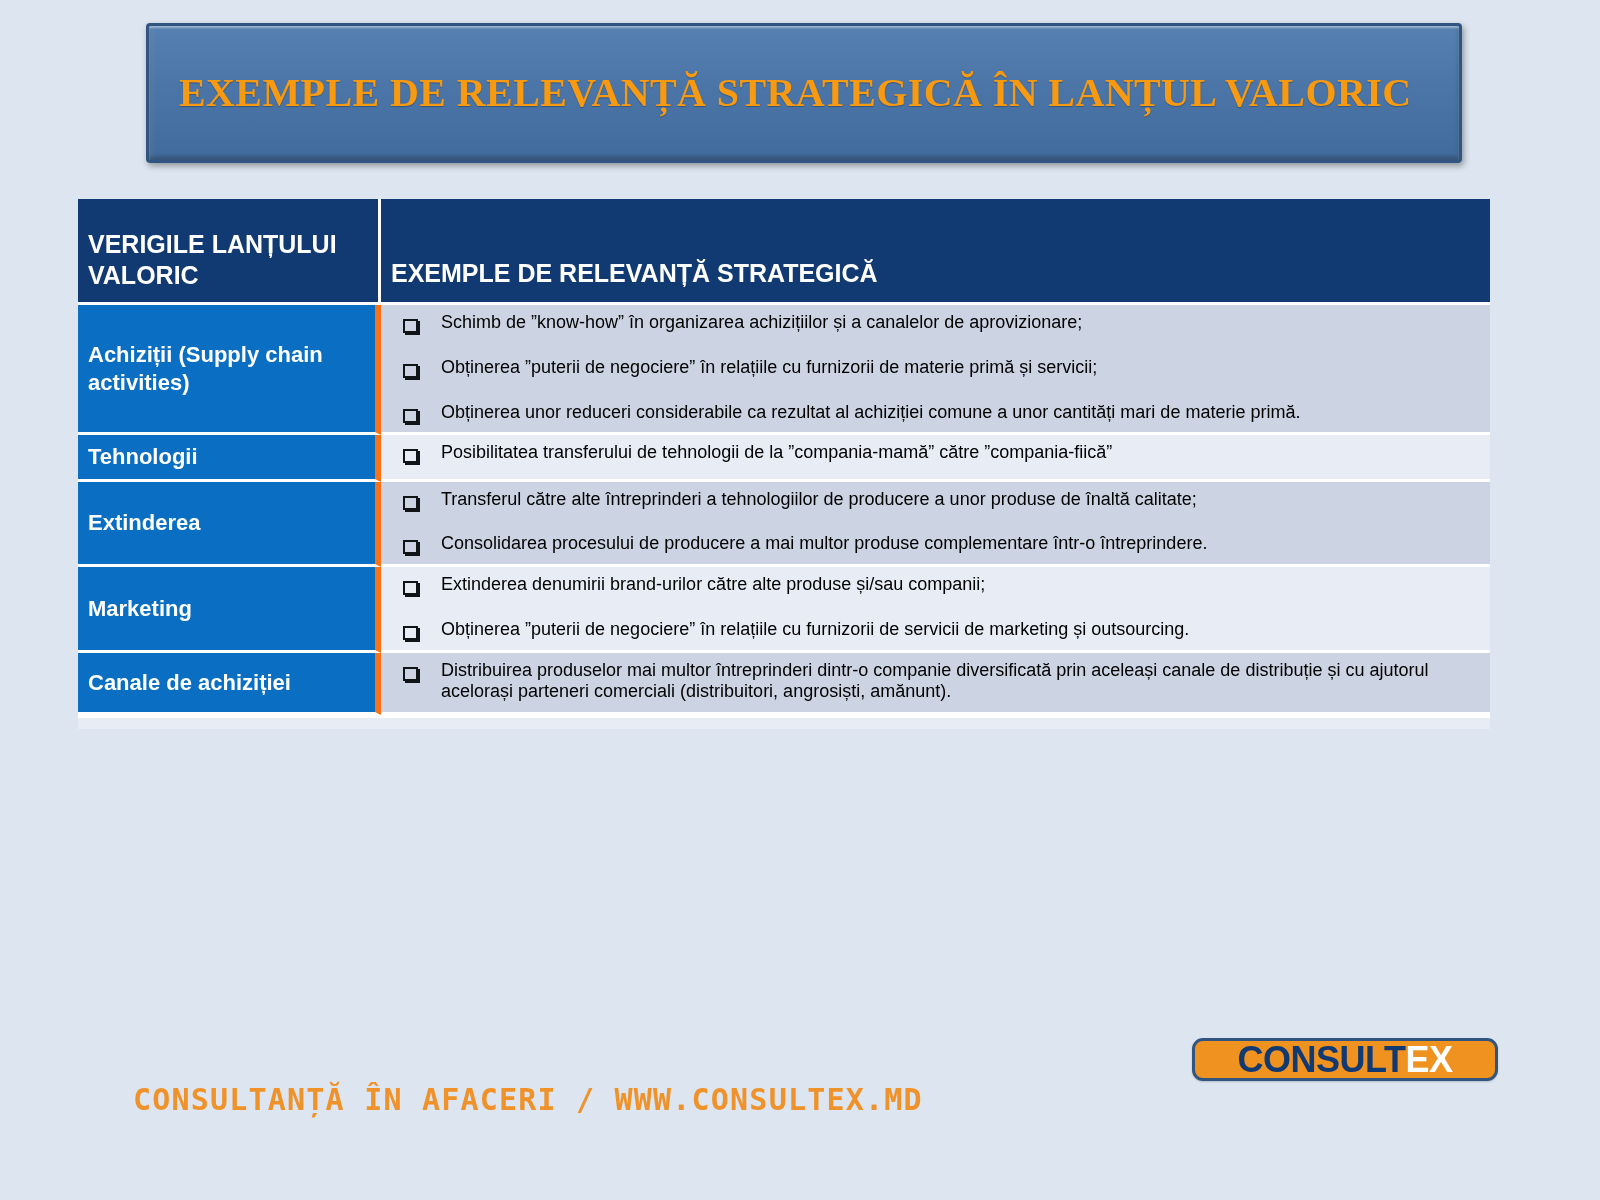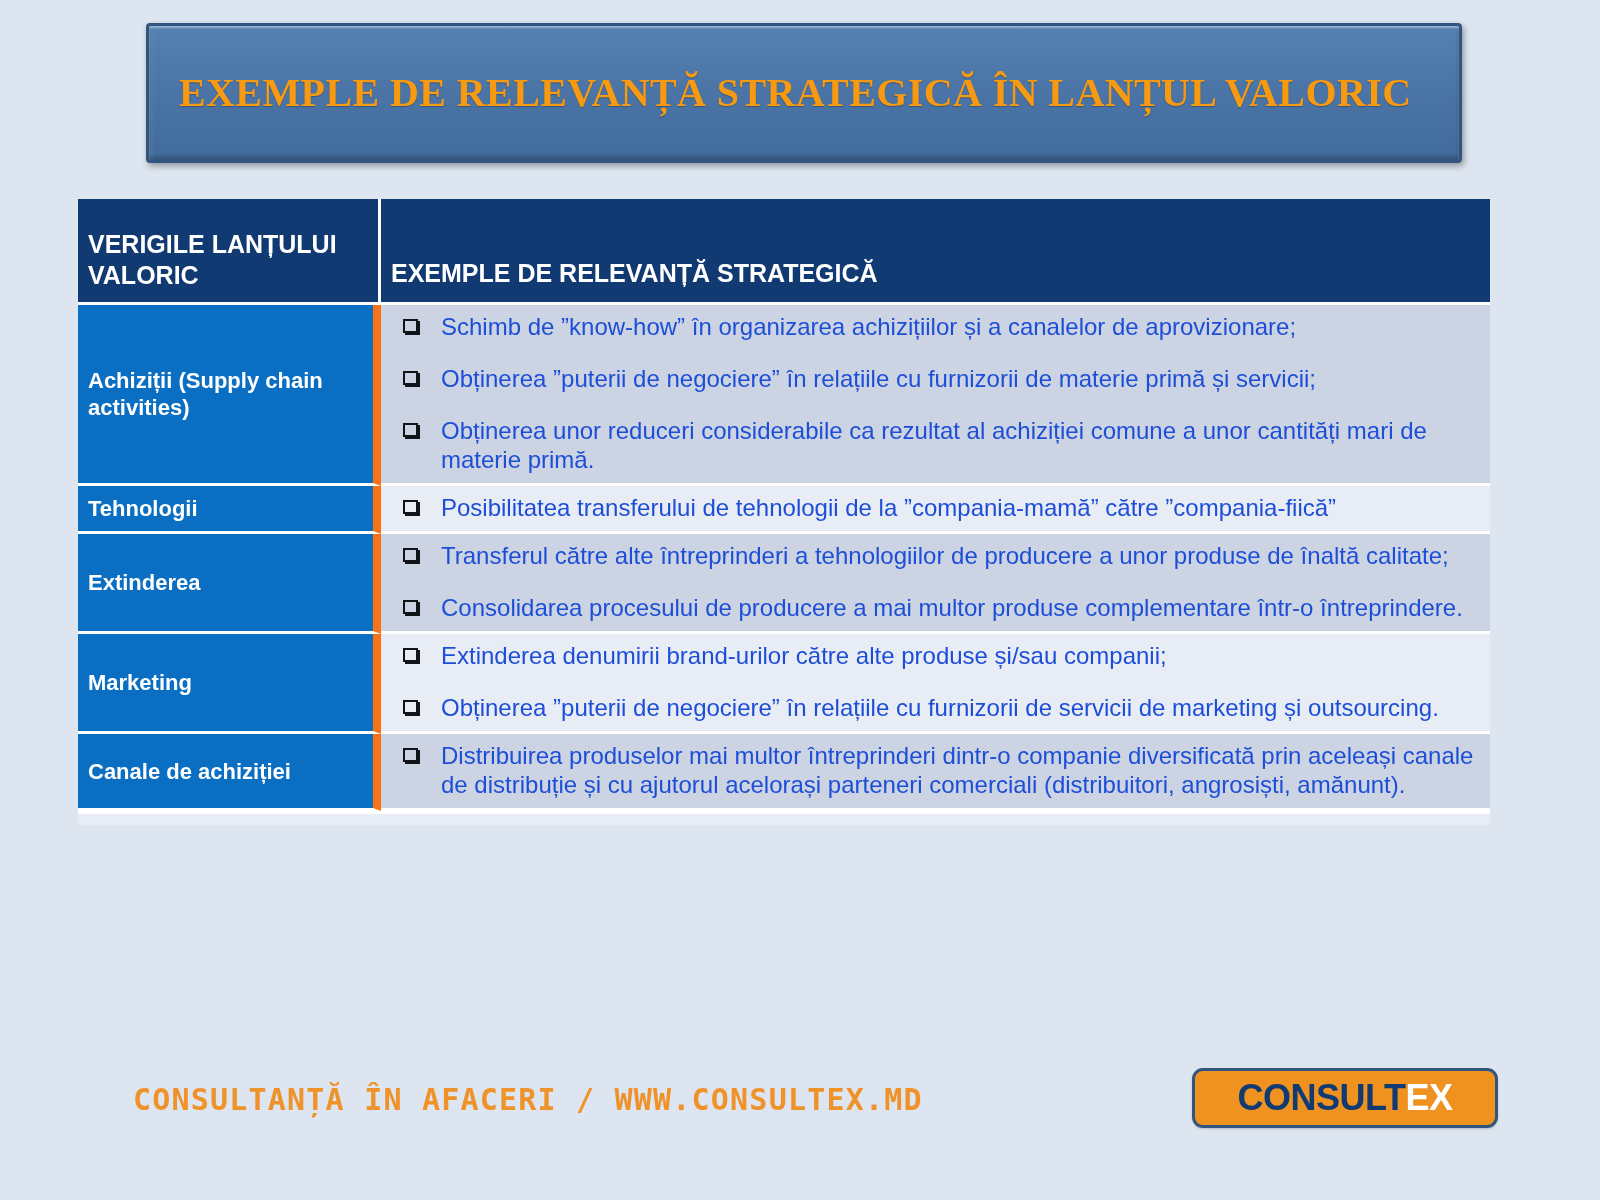--- a/index.html
+++ b/index.html
@@ -90,41 +90,41 @@
   }
 
   .vc-table td.stage {
     background: #0a6ec3;
     color: #ffffff;
     font-size: 22px;
     font-weight: bold;
     vertical-align: middle;
     padding: 8px 6px 8px 10px;
     line-height: 1.24;
-    border-right: 8px solid #f97316;
+    border-right: 6px solid #f97316;
     border-bottom: 3px solid #ffffff;
   }
   .vc-table td.examples {
     vertical-align: top;
     padding: 7px 14px 9px 10px;
     border-bottom: 3px solid #ffffff;
   }
   .vc-table tr.shade-a td.examples { background: #ccd4e3; }
   .vc-table tr.shade-b td.examples { background: #e8ecf5; }
 
   ul.bullets {
     list-style: none;
     margin: 0;
     padding: 0;
   }
   ul.bullets li {
     position: relative;
     padding-left: 50px;
-    font-size: 24px;
-    color: #1d4ed8;
+    font-size: 18px;
+    color: #000000;
     line-height: 1.21;
     margin: 0 0 0 0;
   }
   ul.bullets li + li { margin-top: 23px; }
 
   .bullet-sq {
     position: absolute;
     left: 12px;
     top: 7px;
     width: 15px;
@@ -150,23 +150,23 @@
     font-weight: bold;
     font-size: 30px;
     color: #f0922a;
     letter-spacing: 1.2px;
     white-space: nowrap;
   }
 
   .logo-box {
     position: absolute;
     left: 1192px;
-    top: 1068px;
+    top: 1038px;
     width: 306px;
-    height: 60px;
+    height: 43px;
     background: #ef9220;
     border: 3px solid #2f5580;
     border-radius: 11px;
     display: flex;
     align-items: center;
     justify-content: center;
     box-shadow: 0 1px 2px rgba(0,0,0,0.18);
   }
   .logo-text {
     font-size: 36px;

